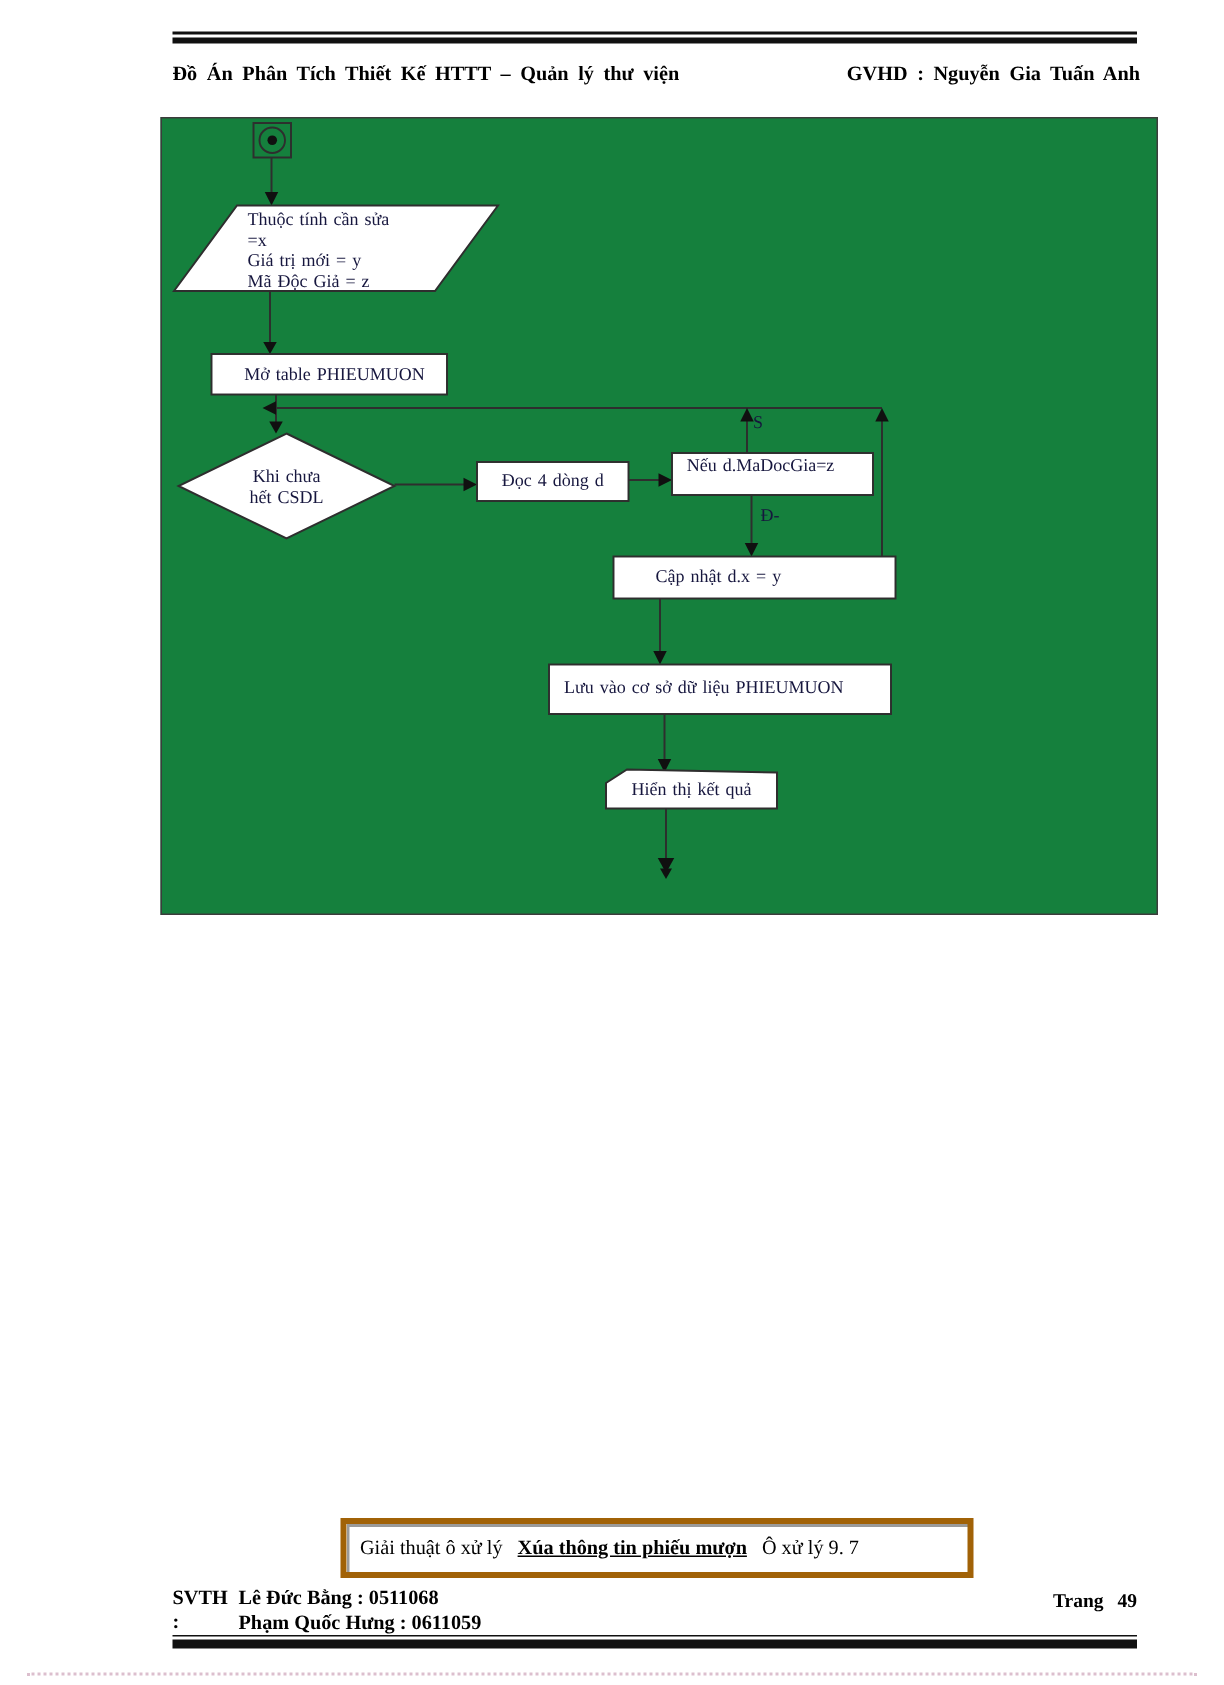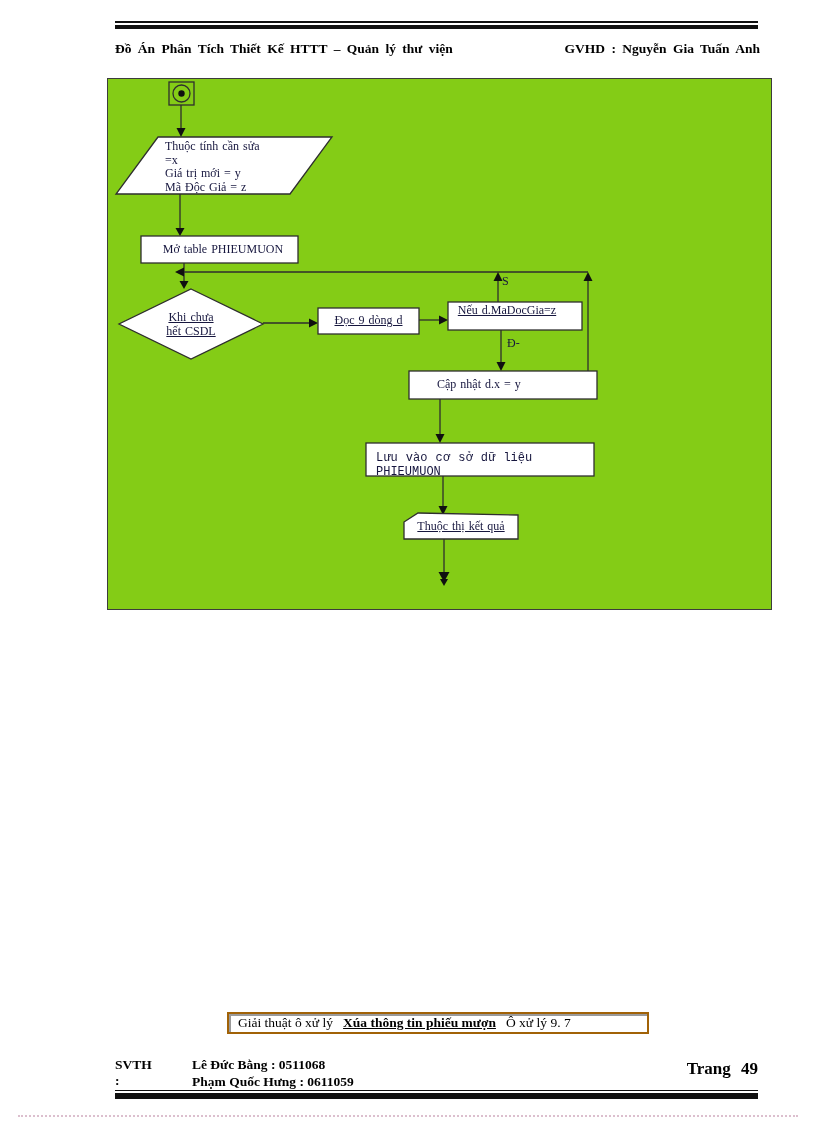--- a/index.html
+++ b/index.html
@@ -13,40 +13,40 @@
   .rule-bottom{top:1090px;border-top:1px solid #101010;border-bottom:6px solid #101010;}
   .dotted-line{position:absolute;left:18px;right:18px;top:1115px;
                border-bottom:2px dotted #dcbfce;}
 
   
   .header{position:absolute;left:115px;right:56px;top:41px;display:flex;
           justify-content:space-between;font-weight:bold;font-size:13.5px;word-spacing:3px;align-items:flex-end;}
 
   
   .flow{position:absolute;left:107px;top:78px;width:663px;height:530px;
-        border:1px solid #3c3c3c;background:#84cc16;}
+        border:1px solid #3c3c3c;background:#15803d;}
   .flow svg{position:absolute;left:0;top:0;}
   .ftext{position:absolute;font-size:12px;line-height:13.5px;color:#16163e;word-spacing:1px;}
-  .center{text-align:center;text-decoration:underline;}
+  .center{text-align:center;}
 
   
-  .caption{position:absolute;left:227px;top:1012px;width:422px;height:22px;
-           border:2px solid #a16207;box-shadow:2px 2px 0 #9a9a9a inset, 0 0 0 1px #fff;
+  .caption{position:absolute;left:227px;top:1012px;width:422px;height:40px;
+           border:4px solid #a16207;box-shadow:2px 2px 0 #9a9a9a inset, 0 0 0 1px #fff;
            font-size:13.5px;display:flex;align-items:center;padding-left:9px;box-sizing:border-box;
            white-space:nowrap;}
   .caption .seg{margin-right:10px;}
   .caption .bold{font-weight:bold;text-decoration:underline;}
 
   
   .footer{position:absolute;left:115px;top:1057px;font-weight:bold;font-size:13.5px;}
   .footer-row{display:flex;}
   .footer-label{width:44px;}
   .students{margin-left:0;}
-  .students div{line-height:16.5px;margin-left:33px;}
-  .page-num{position:absolute;right:58px;top:1059px;font-weight:bold;font-size:17px;word-spacing:6px;}
+  .students div{line-height:16.5px;}
+  .page-num{position:absolute;right:58px;top:1059px;font-weight:bold;font-size:13px;word-spacing:6px;}
 </style>
 </head>
 <body>
 
 <div class="page">
 
   <div class="rule-thick rule-top"></div>
 
   <div class="header">
     <span>Đồ Án  Phân Tích  Thiết Kế  HTTT  – Quản lý thư viện</span>
@@ -124,32 +124,32 @@
       <div>Mã Độc Giả = z</div>
     </div>
 
     <div class="ftext" style="left:41px;top:164px;width:148px;text-align:center;">Mở table PHIEUMUON</div>
 
     <div class="ftext center" style="left:13px;top:232px;width:140px;">
       <div>Khi chưa</div>
       <div>hết CSDL</div>
     </div>
 
-    <div class="ftext center" style="left:210px;top:235px;width:101px;">Đọc  9 dòng  d</div>
+    <div class="ftext center" style="left:210px;top:235px;width:101px;">Đọc  4 dòng  d</div>
 
     <div class="ftext center" style="left:341px;top:225px;width:116px;">Nếu d.MaDocGia=z</div>
 
     <div class="ftext" style="left:394px;top:196px;">S</div>
     <div class="ftext" style="left:399px;top:258px;">Đ-</div>
 
     <div class="ftext" style="left:313px;top:299px;width:170px;margin-left:16px;">Cập nhật d.x = y</div>
 
-    <div class="ftext" style="left:268px;top:373px;width:214px;font-family:Liberation Mono, monospace;">Lưu vào cơ sở dữ liệu PHIEUMUON</div>
+    <div class="ftext" style="left:268px;top:373px;width:214px;">Lưu vào cơ sở dữ liệu PHIEUMUON</div>
 
-    <div class="ftext center" style="left:298px;top:441px;width:110px;">Thuộc thị kết quả</div>
+    <div class="ftext center" style="left:298px;top:441px;width:110px;">Hiển thị kết quả</div>
   </div>
 
   <div class="caption">
     <span class="seg">Giải  thuật  ô xử lý</span>
     <span class="seg bold">Xúa  thông  tin phiếu  mượn</span>
     <span class="seg">Ô xử lý  9. 7</span>
   </div>
 
   <div class="footer">
     <div class="footer-row">

